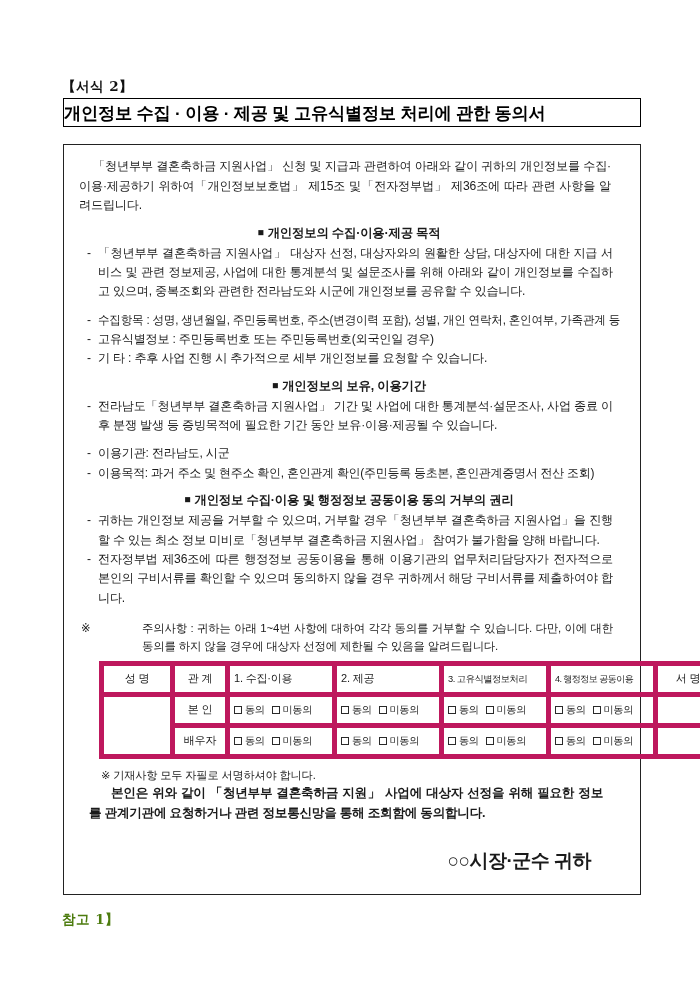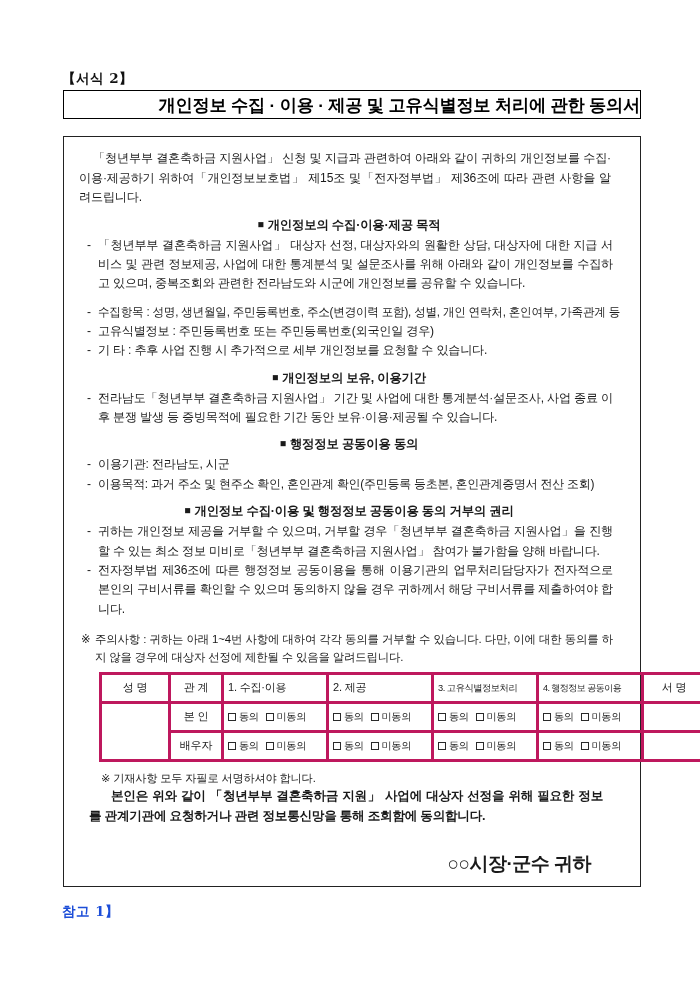--- a/index.html
+++ b/index.html
@@ -11,21 +11,21 @@
     width: 700px;
     height: 990px;
     position: relative;
     font-family: "Liberation Sans", "DejaVu Sans", sans-serif;
     color: #1a1a1a;
     overflow: hidden;
   }
 
   .page {
     position: absolute;
-    left: 0; top: 0;
+    left: 0; top: 8px;
     width: 700px;
     height: 784px;
     text-decoration: underline;
   }
 
   
   .form-tag {
     position: absolute;
     left: 62px;
     top: 70px;
@@ -41,21 +41,21 @@
   .title-box {
     position: absolute;
     left: 63px;
     top: 90px;
     width: 578px;
     height: 29px;
     border: 1.6px solid #000;
     box-sizing: border-box;
     display: flex;
     align-items: center;
-    justify-content: flex-end;
+    justify-content: flex-start;
   }
   .title-box .title-text {
     font-size: 17.2px;
     font-weight: bold;
     letter-spacing: -0.2px;
     white-space: nowrap;
     color: #000;
   }
 
   
@@ -139,31 +139,32 @@
     font-size: 11.4px;
     line-height: 1.58;
     letter-spacing: -0.15px;
     display: flex;
   }
   .notice .mark { flex: 0 0 14px; }
   .notice .ntext {
     flex: 1 1 auto;
     text-align: justify;
     text-justify: inter-character;
+    margin-left: 47px;
   }
 
   
   .consent-table {
     margin: 6px 0 0 22px;
     width: 528px;
     border-collapse: collapse;
     table-layout: fixed;
   }
   .consent-table td {
-    border: 3px solid #be185d;
+    border: 5px solid #be185d;
     height: 26px;
     font-size: 11px;
     padding: 0 4px;
     letter-spacing: -0.2px;
     color: #1a1a1a;
     vertical-align: middle;
   }
   .c-name   { width: 58px;  text-align: center; }
   .c-rel    { width: 42px;  text-align: center; }
   .c-opt    { width: 94px;  text-align: left; }
@@ -222,21 +223,21 @@
 
   
   .footer-tag {
     position: absolute;
     left: 62px;
     top: 903px;
     font-family: "DejaVu Serif", "Liberation Serif", serif;
     font-size: 13.5px;
     font-weight: bold;
     letter-spacing: 0.5px;
-    color: #1d4ed8;
+    color: #4d7c0f;
     white-space: nowrap;
   }
 </style>
 </head>
 <body>
 
 <div class="page">
 
   <div class="form-tag">【서식 2】</div>
 
@@ -273,21 +274,20 @@
 
     <div class="section">
       <div class="sec-head"><span class="sq">■</span><span>개인정보의 보유, 이용기간</span></div>
       <div class="bullet">
         <span class="dash">-</span>
         <span class="btext">전라남도「청년부부 결혼축하금 지원사업」 기간 및 사업에 대한 통계분석·설문조사, 사업 종료 이후 분쟁 발생 등 증빙목적에 필요한 기간 동안 보유·이용·제공될 수 있습니다.</span>
       </div>
     </div>
 
     <div class="section">
-      <div class="sec-head"><span class="sq">■</span><span>행정정보 공동이용 동의</span></div>
       <div class="bullet">
         <span class="dash">-</span>
         <span class="btext nowrapline">이용기관: 전라남도, 시군</span>
       </div>
       <div class="bullet">
         <span class="dash">-</span>
         <span class="btext tight2">이용목적: 과거 주소 및 현주소 확인, 혼인관계 확인(주민등록 등초본, 혼인관계증명서 전산 조회)</span>
       </div>
     </div>
 

